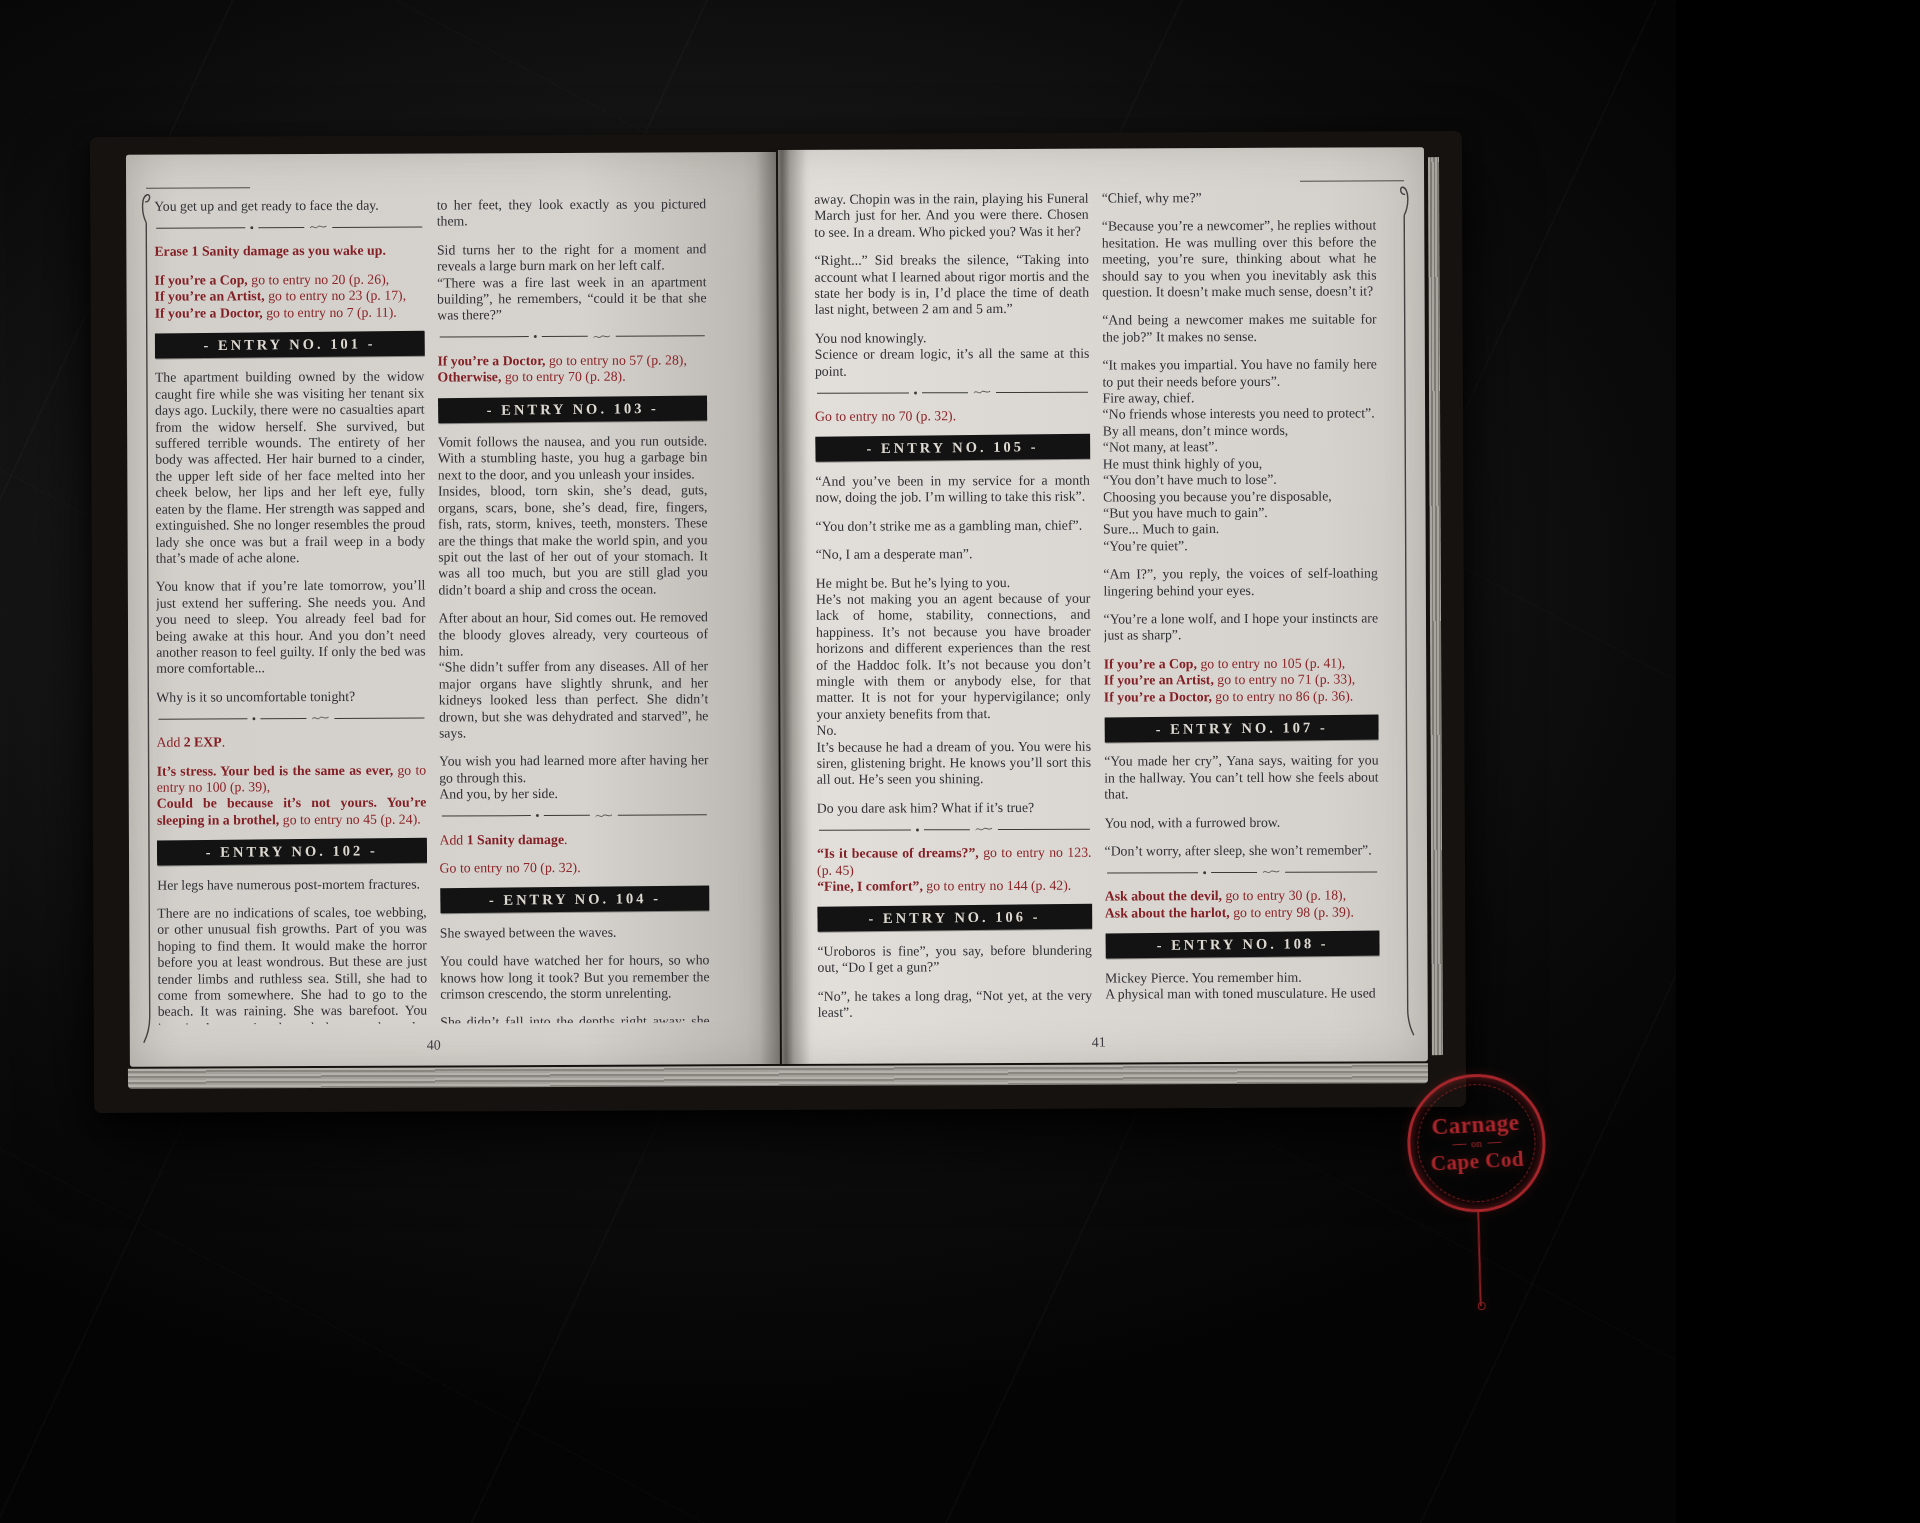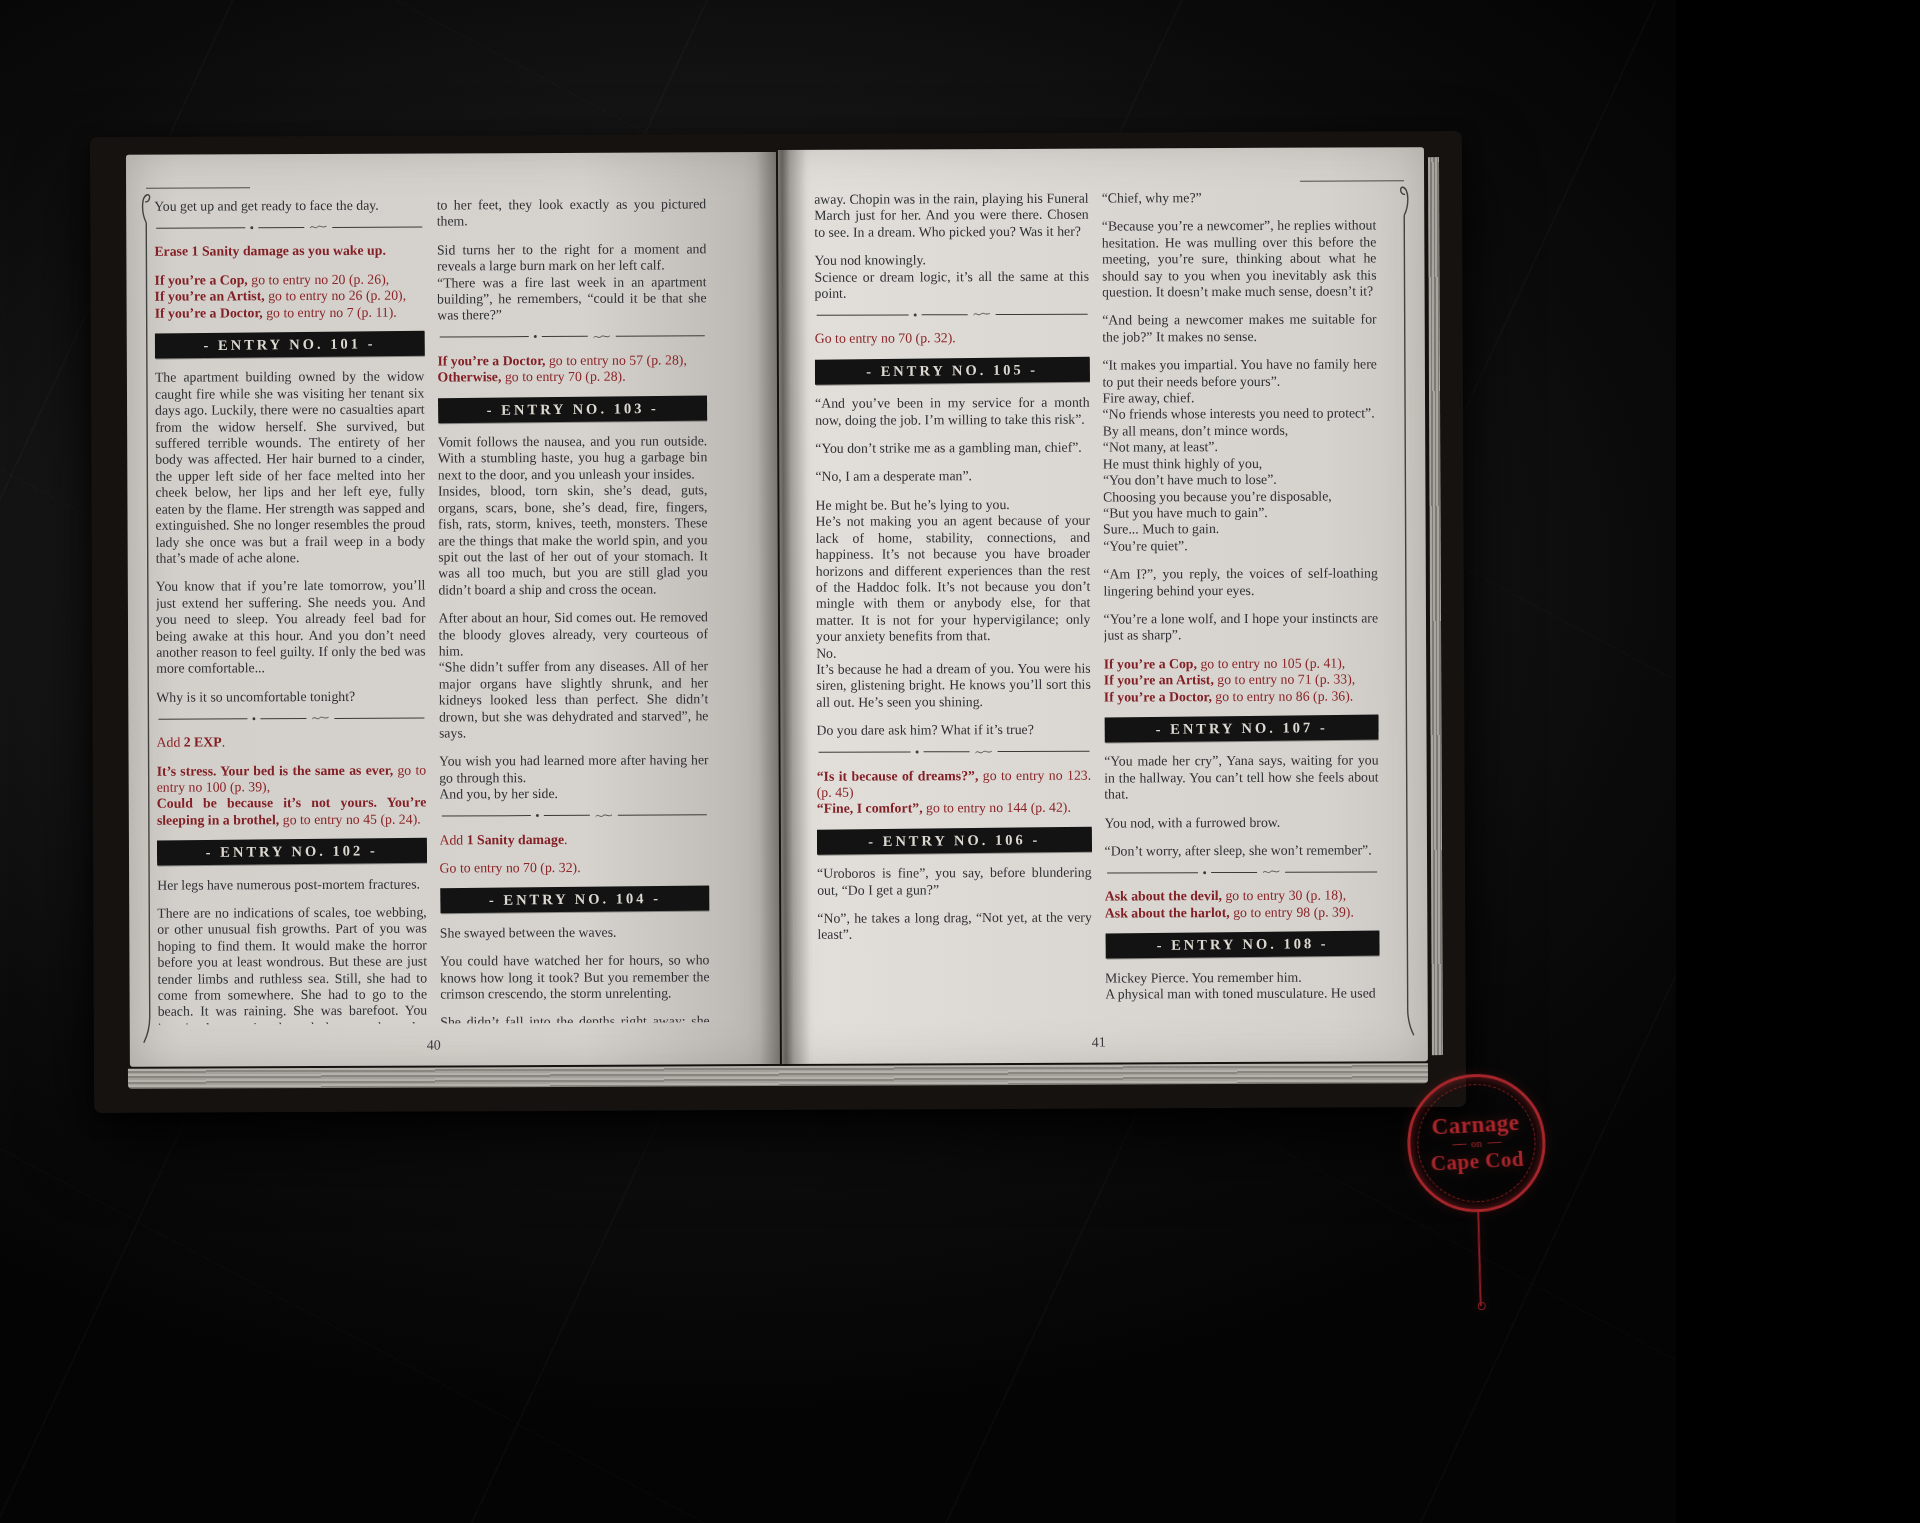--- a/index.html
+++ b/index.html
@@ -85,21 +85,21 @@
               <span class="ln"></span>
               <span class="dot"></span>
               <span class="ln sh"></span>
               <svg viewBox="0 0 22 8">
                 <path d="M1 5 C4 1 7 7 10 4 C13 1 16 6 21 3" fill="none" stroke="currentColor" stroke-width="1"></path>
               </svg>
               <span class="ln"></span>
             </div>
             <p class="para red gap"><strong>Erase 1 Sanity damage as you wake up.</strong></p>
             <p class="para red gap"><strong>If you’re a Cop,</strong><span> go to entry no 20 (p. 26),</span></p>
-            <p class="para red"><strong>If you’re an Artist,</strong><span> go to entry no 26 (p. 20),</span></p>
+            <p class="para red"><strong>If you’re an Artist,</strong><span> go to entry no 23 (p. 17),</span></p>
             <p class="para red"><strong>If you’re a Doctor,</strong><span> go to entry no 7 (p. 11).</span></p>
             <div class="entry-header">- ENTRY NO. 101 -</div>
             <p class="para gap">The apartment building owned by the widow caught fire while she was visiting her tenant six days ago. Luckily, there were no casualties apart from the widow herself. She survived, but suffered terrible wounds. The entirety of her body was affected. Her hair burned to a cinder, the upper left side of her face melted into her cheek below, her lips and her left eye, fully eaten by the flame. Her strength was sapped and extinguished. She no longer resembles the proud lady she once was but a frail weep in a body that’s made of ache alone.</p>
             <p class="para gap">You know that if you’re late tomorrow, you’ll just extend her suffering. She needs you. And you need to sleep. You already feel bad for being awake at this hour. And you don’t need another reason to feel guilty. If only the bed was more comfortable...</p>
             <p class="para gap">Why is it so uncomfortable tonight?</p>
             <div class="divider">
               <span class="ln"></span>
               <span class="dot"></span>
               <span class="ln sh"></span>
               <svg viewBox="0 0 22 8">
@@ -157,20 +157,21 @@
     </div>
 
     <div class="page page-right">
       <svg class="flourish-v" viewBox="0 0 14 860" preserveAspectRatio="none">
         <path d="M8 34 C3 24 3 8 9 6 C13 5 12 14 7 13 M8 34 L8 828 C8 840 5 848 2 854" stroke="currentColor" stroke-width="1.4" fill="none"></path>
       </svg>
       <div class="flourish-h"></div>
       <div class="page-inner">
         <div class="column">
             <p class="para">away. Chopin was in the rain, playing his Funeral March just for her. And you were there. Chosen to see. In a dream. Who picked you? Was it her?</p>
+            <p class="para gap">“Right...” Sid breaks the silence, “Taking into account what I learned about rigor mortis and the state her body is in, I’d place the time of death last night, between 2 am and 5 am.”</p>
             <p class="para gap">You nod knowingly.</p>
             <p class="para">Science or dream logic, it’s all the same at this point.</p>
             <div class="divider">
               <span class="ln"></span>
               <span class="dot"></span>
               <span class="ln sh"></span>
               <svg viewBox="0 0 22 8">
                 <path d="M1 5 C4 1 7 7 10 4 C13 1 16 6 21 3" fill="none" stroke="currentColor" stroke-width="1"></path>
               </svg>
               <span class="ln"></span>

